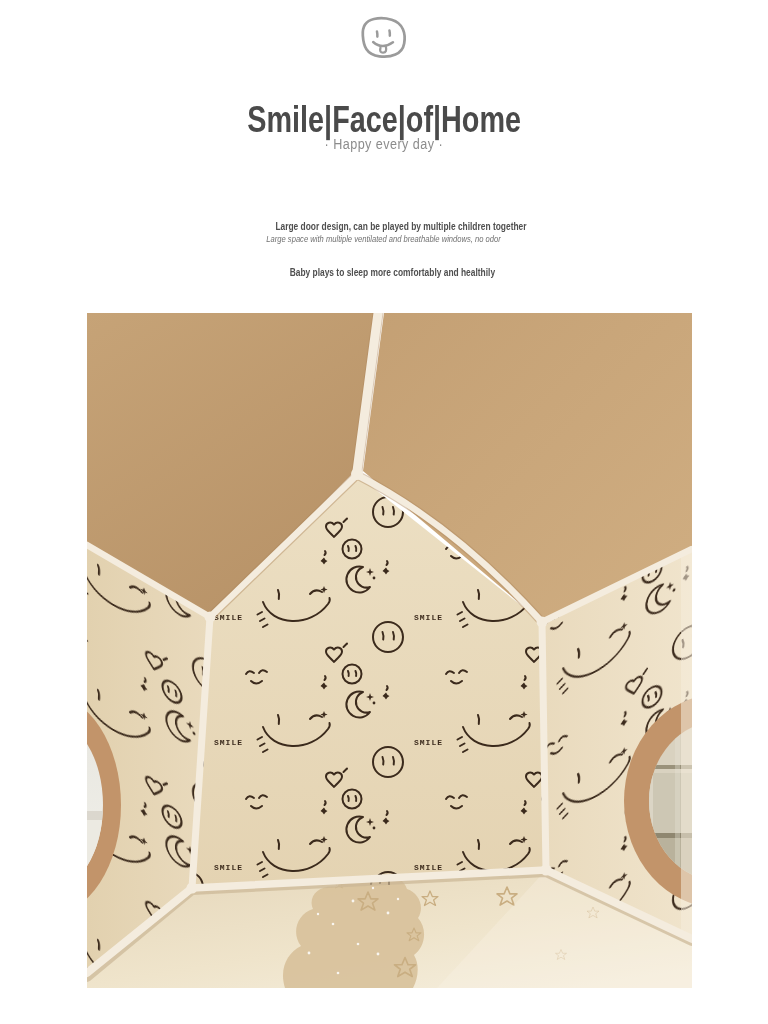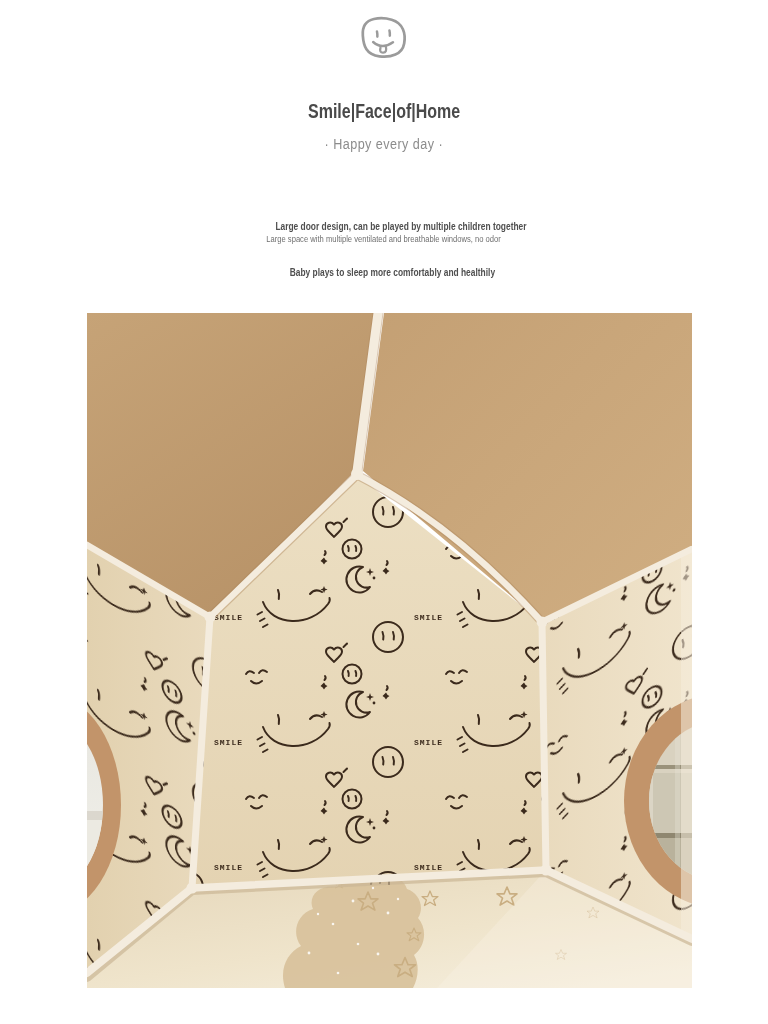--- a/index.html
+++ b/index.html
@@ -2,24 +2,24 @@
 <html><head>
 <meta charset="utf-8">
 <style>
   html,body{margin:0;padding:0;}
   body{
     width:768px;height:1024px;background:#ffffff;position:relative;overflow:hidden;
     font-family:"Liberation Sans","DejaVu Sans",sans-serif;
   }
   .abs{position:absolute;left:0;width:100%;text-align:center;}
   .hero-icon{position:absolute;top:15px;left:50%;margin-left:-25px;width:50px;height:48px;}
-  .title{top:100px;font-size:20px;font-weight:bold;color:#4a4a4a;line-height:1.1;}
+  .title{top:100px;font-size:36px;font-weight:bold;color:#4a4a4a;line-height:1.1;}
   .subtitle{top:136px;font-size:14px;color:#8c8c8c;letter-spacing:.5px;}
   .f1{top:203px;font-size:10.5px;font-weight:bold;color:#4f4f4f;}
-  .f2{top:233px;font-size:9.5px;color:#707070;}
+  .f2{top:233px;font-size:9.5px;color:#707070;font-style:italic;}
   .f3{top:258px;font-size:10.5px;font-weight:bold;color:#4f4f4f;}
   .cond{display:inline-block;transform:scaleX(.8);transform-origin:50% 50%;white-space:nowrap;}
   .cond-title{display:inline-block;transform:scaleX(.8);transform-origin:50% 50%;white-space:nowrap;}
   .cond-sub{display:inline-block;transform:scaleX(.9);transform-origin:50% 50%;white-space:nowrap;}
   .photo{position:absolute;left:87px;top:313px;width:605px;height:675px;margin:0;}
   .photo svg{display:block;width:605px;height:675px;}
   .smile-txt{
     font-family:"Liberation Mono","DejaVu Sans Mono",monospace;
     font-size:8px;font-weight:bold;letter-spacing:1px;
     fill:#3b2a1c;stroke:none;

